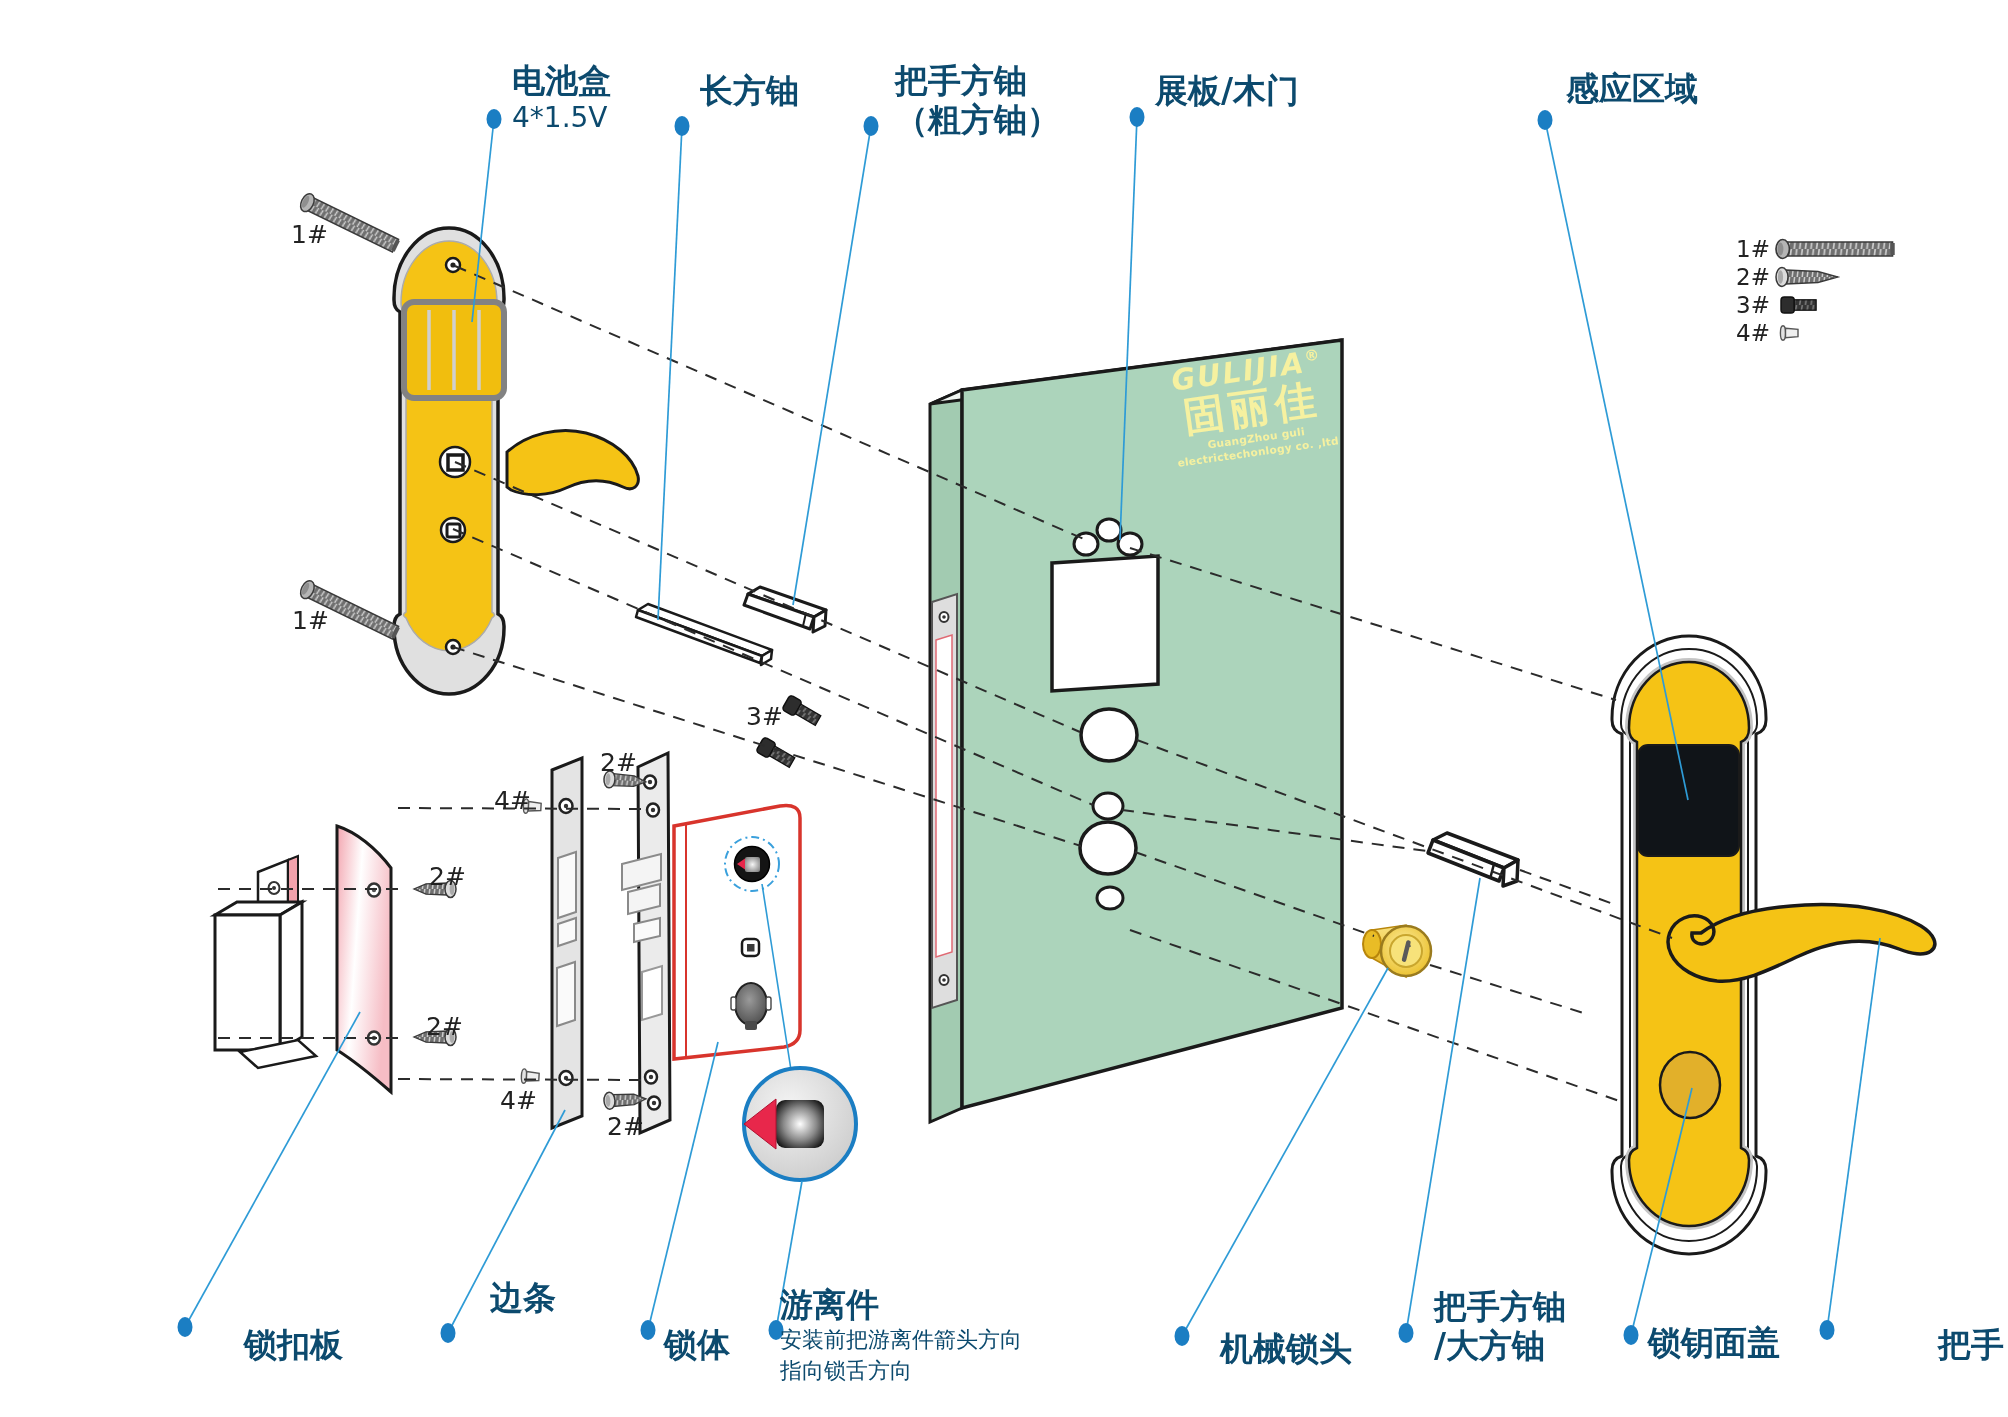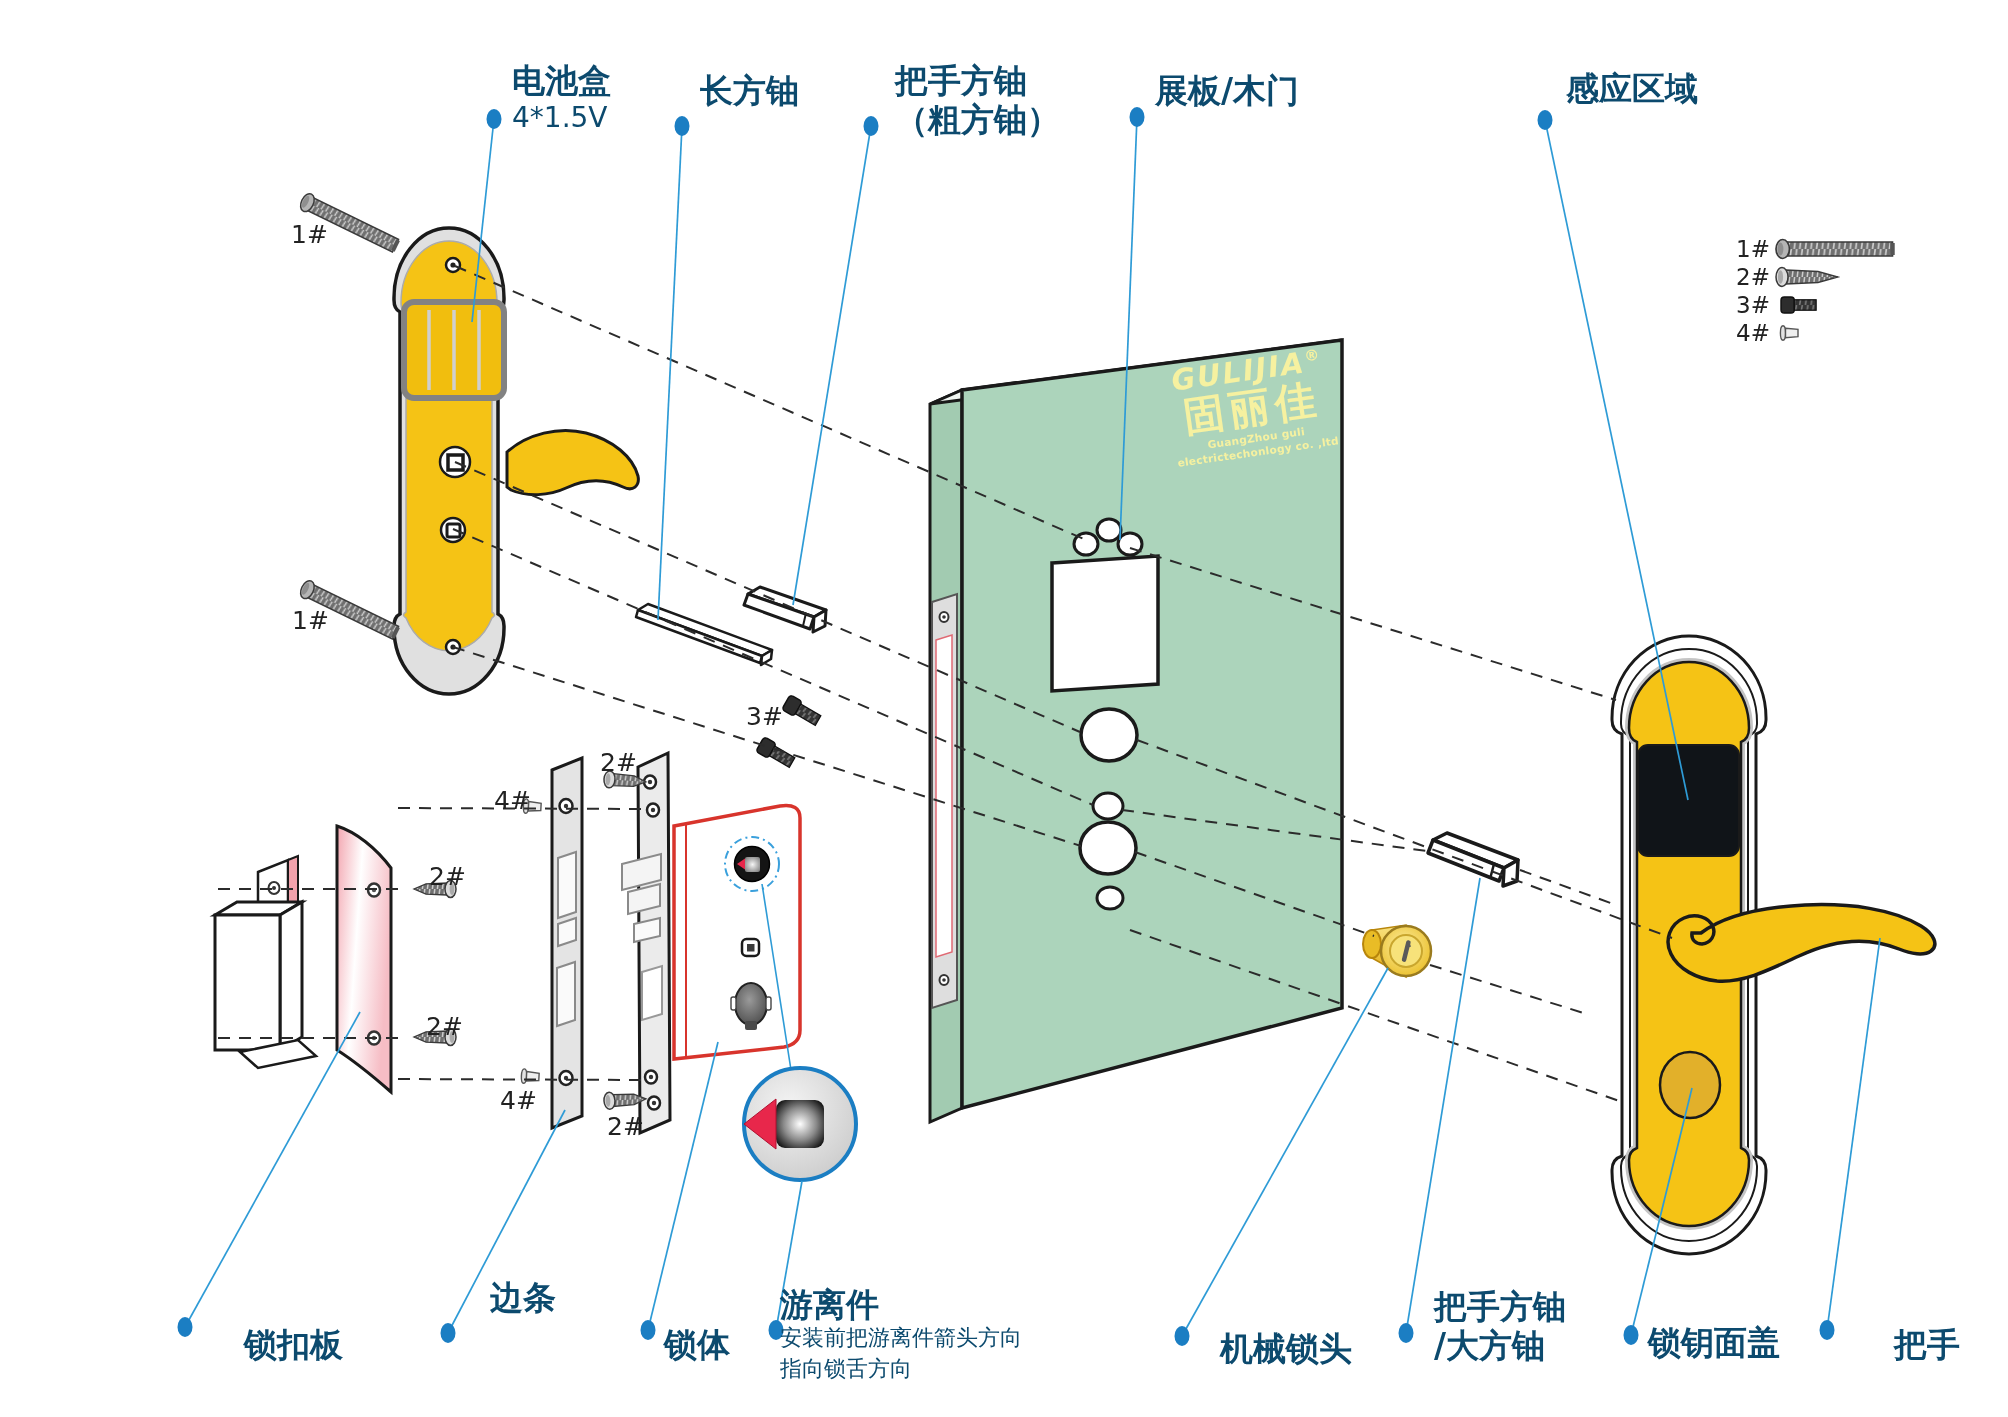--- a/index.html
+++ b/index.html
@@ -8,21 +8,21 @@
     width:2008px;height:1417px;
     background:#ffffff;
     overflow:hidden;
     font-family:"DejaVu Sans","Liberation Sans",sans-serif;
     color:#1a1a1a;
   }
   .stage svg{position:absolute;left:0;top:0;}
   .lbl{position:absolute;font-weight:600;color:#0c4a6e;white-space:nowrap;line-height:1.18;}
   .lbl-big{font-size:33px;}
   .lbl-sub{font-size:28px;font-weight:400;}
-  .lbl-note{font-size:22px;font-weight:500;line-height:1.4;font-family:Liberation Mono, monospace;}
+  .lbl-note{font-size:22px;font-weight:500;line-height:1.4;}
   .mark{position:absolute;font-size:25px;font-weight:500;color:#222;white-space:nowrap;}
   .legend-mark{position:absolute;font-size:23px;font-weight:500;color:#222;}
   .logo{
     position:absolute;left:1146px;top:356px;width:212px;
     transform:rotate(-8deg);
     text-align:center;color:#F6F1A0;user-select:none;
   }
   .logo .brand{font-size:29px;font-weight:800;font-style:italic;letter-spacing:2px;line-height:1;}
   .logo .reg{font-size:15px;vertical-align:super;font-style:normal;}
   .logo .cn{font-size:41px;font-weight:800;letter-spacing:5px;line-height:1.15;}
@@ -346,21 +346,21 @@
   <div class="lbl-big">游离件</div>
   <div class="lbl-note">安装前把游离件箭头方向</div>
   <div class="lbl-note">指向锁舌方向</div>
 </div>
 <div class="lbl lbl-big" style="left:1200px;top:1330px;margin-left:20px;">机械锁头</div>
 <div class="lbl lbl-big" style="left:1434px;top:1288px;">
   <div>把手方铀</div>
   <div>/大方铀</div>
 </div>
 <div class="lbl lbl-big" style="left:1648px;top:1324px;">锁钥面盖</div>
-<div class="lbl lbl-big" style="left:1894px;top:1326px;">把手</div>
+<div class="lbl lbl-big" style="left:1938px;top:1326px;">把手</div>
 
 <div class="mark" style="left:291px;top:220px;">1#</div>
 <div class="mark" style="left:292px;top:606px;">1#</div>
 <div class="mark" style="left:494px;top:786px;">4#</div>
 <div class="mark" style="left:500px;top:1086px;">4#</div>
 <div class="mark" style="left:600px;top:748px;">2#</div>
 <div class="mark" style="left:607px;top:1112px;">2#</div>
 <div class="mark" style="left:429px;top:862px;">2#</div>
 <div class="mark" style="left:426px;top:1012px;">2#</div>
 <div class="mark" style="left:746px;top:702px;">3#</div>

